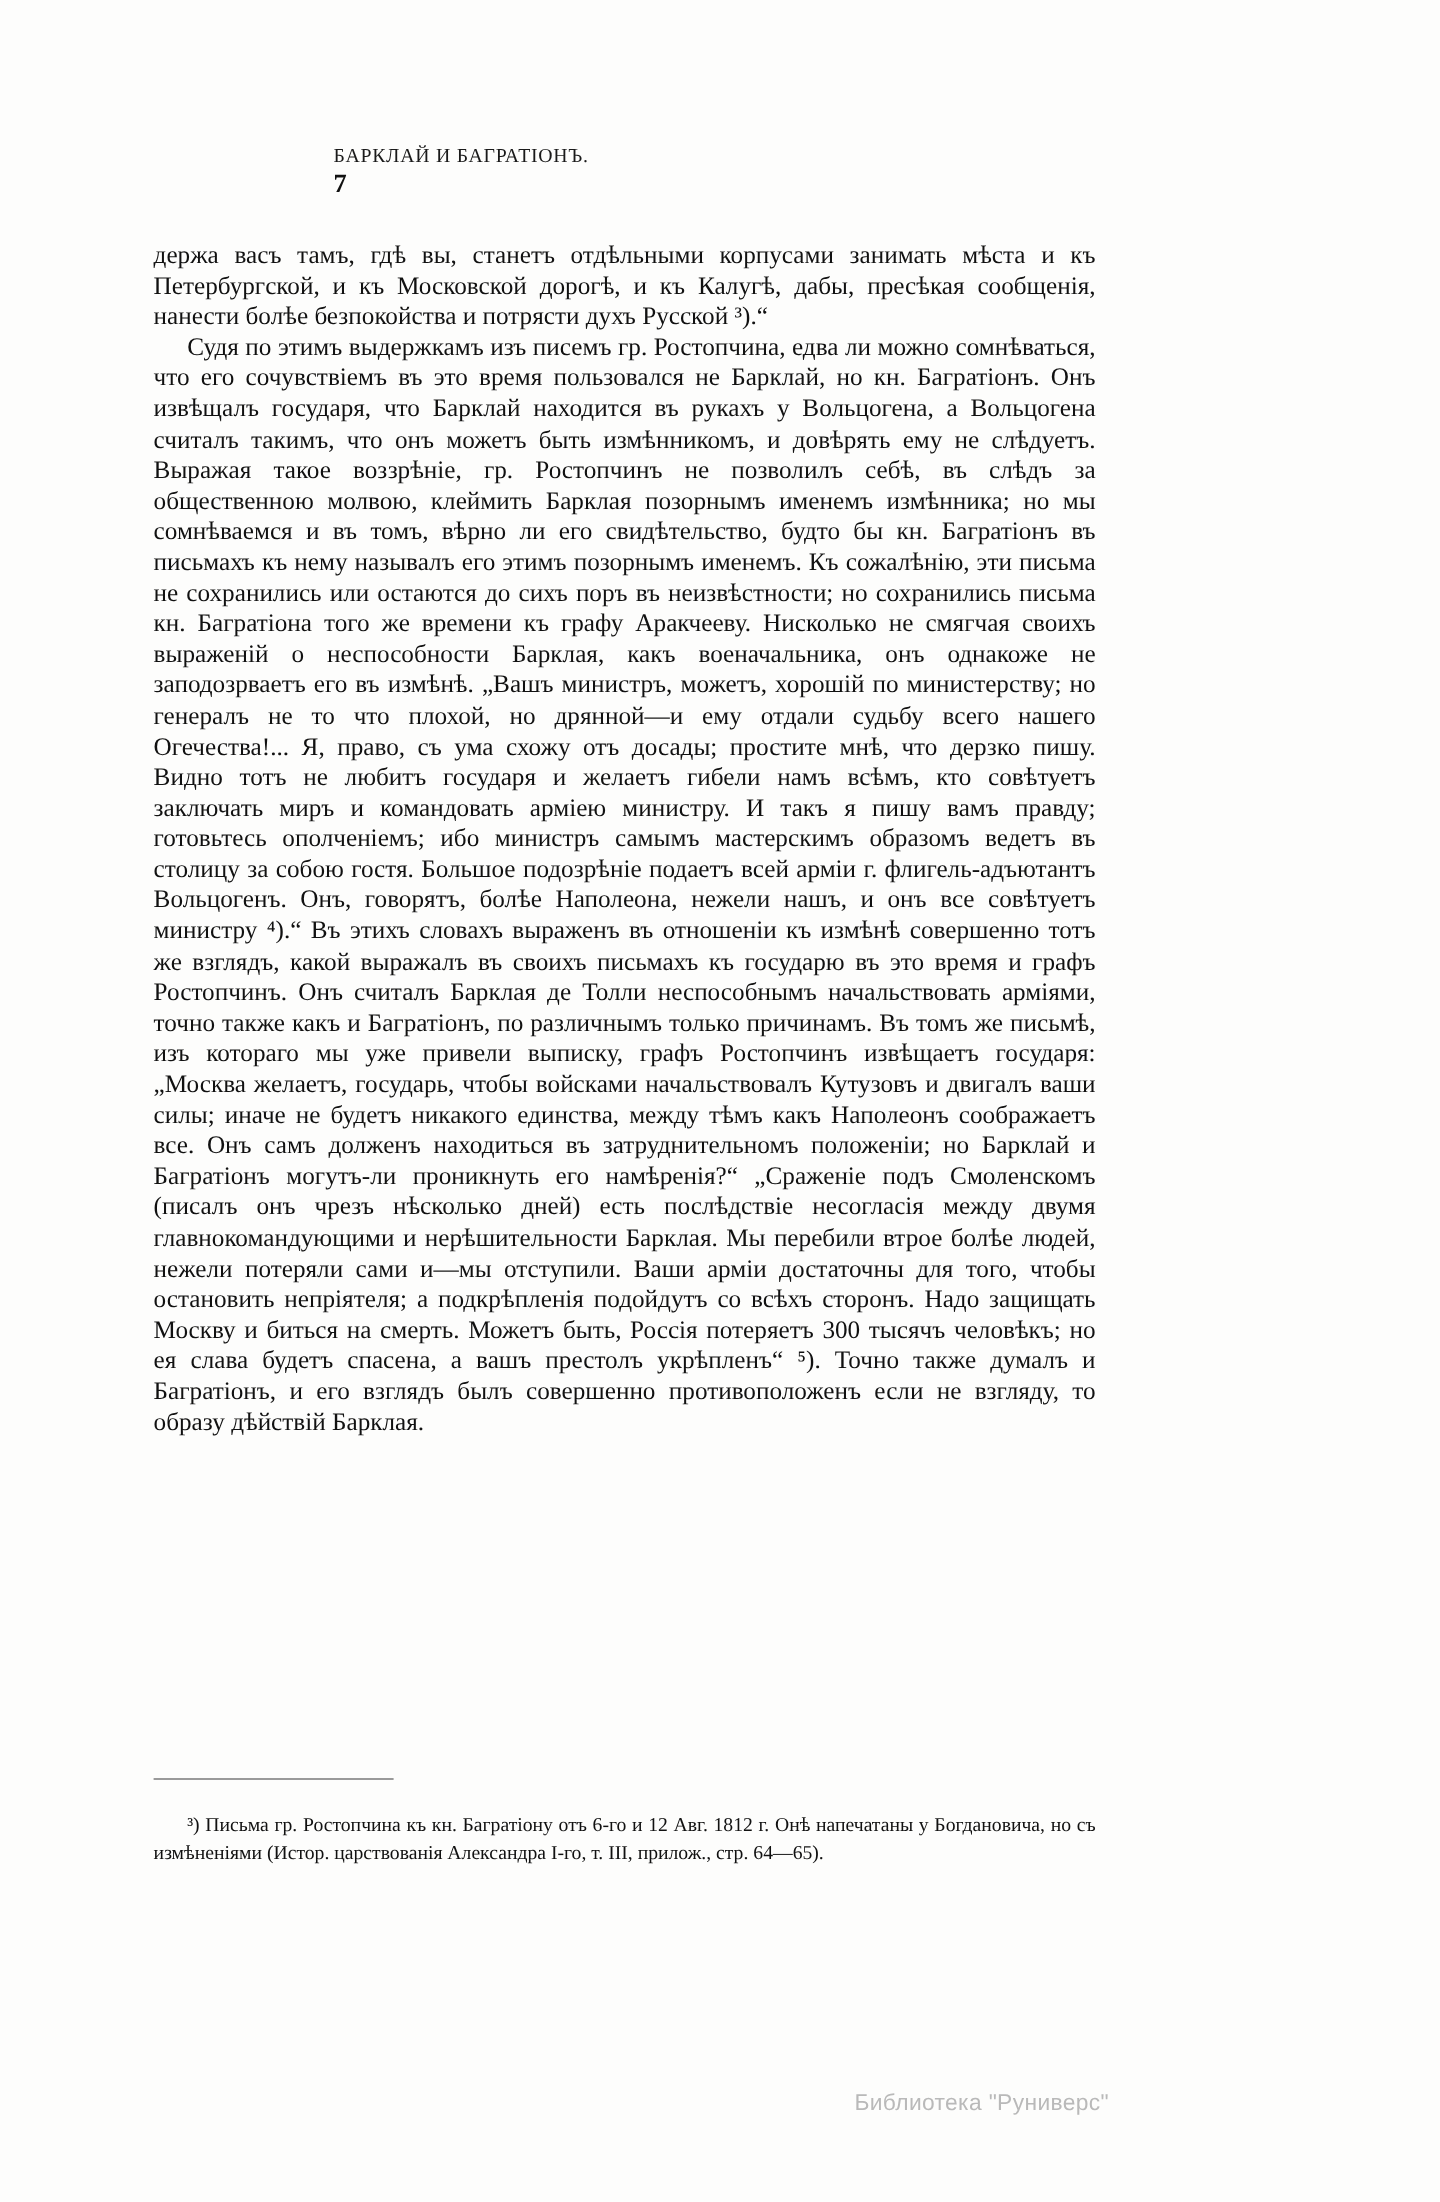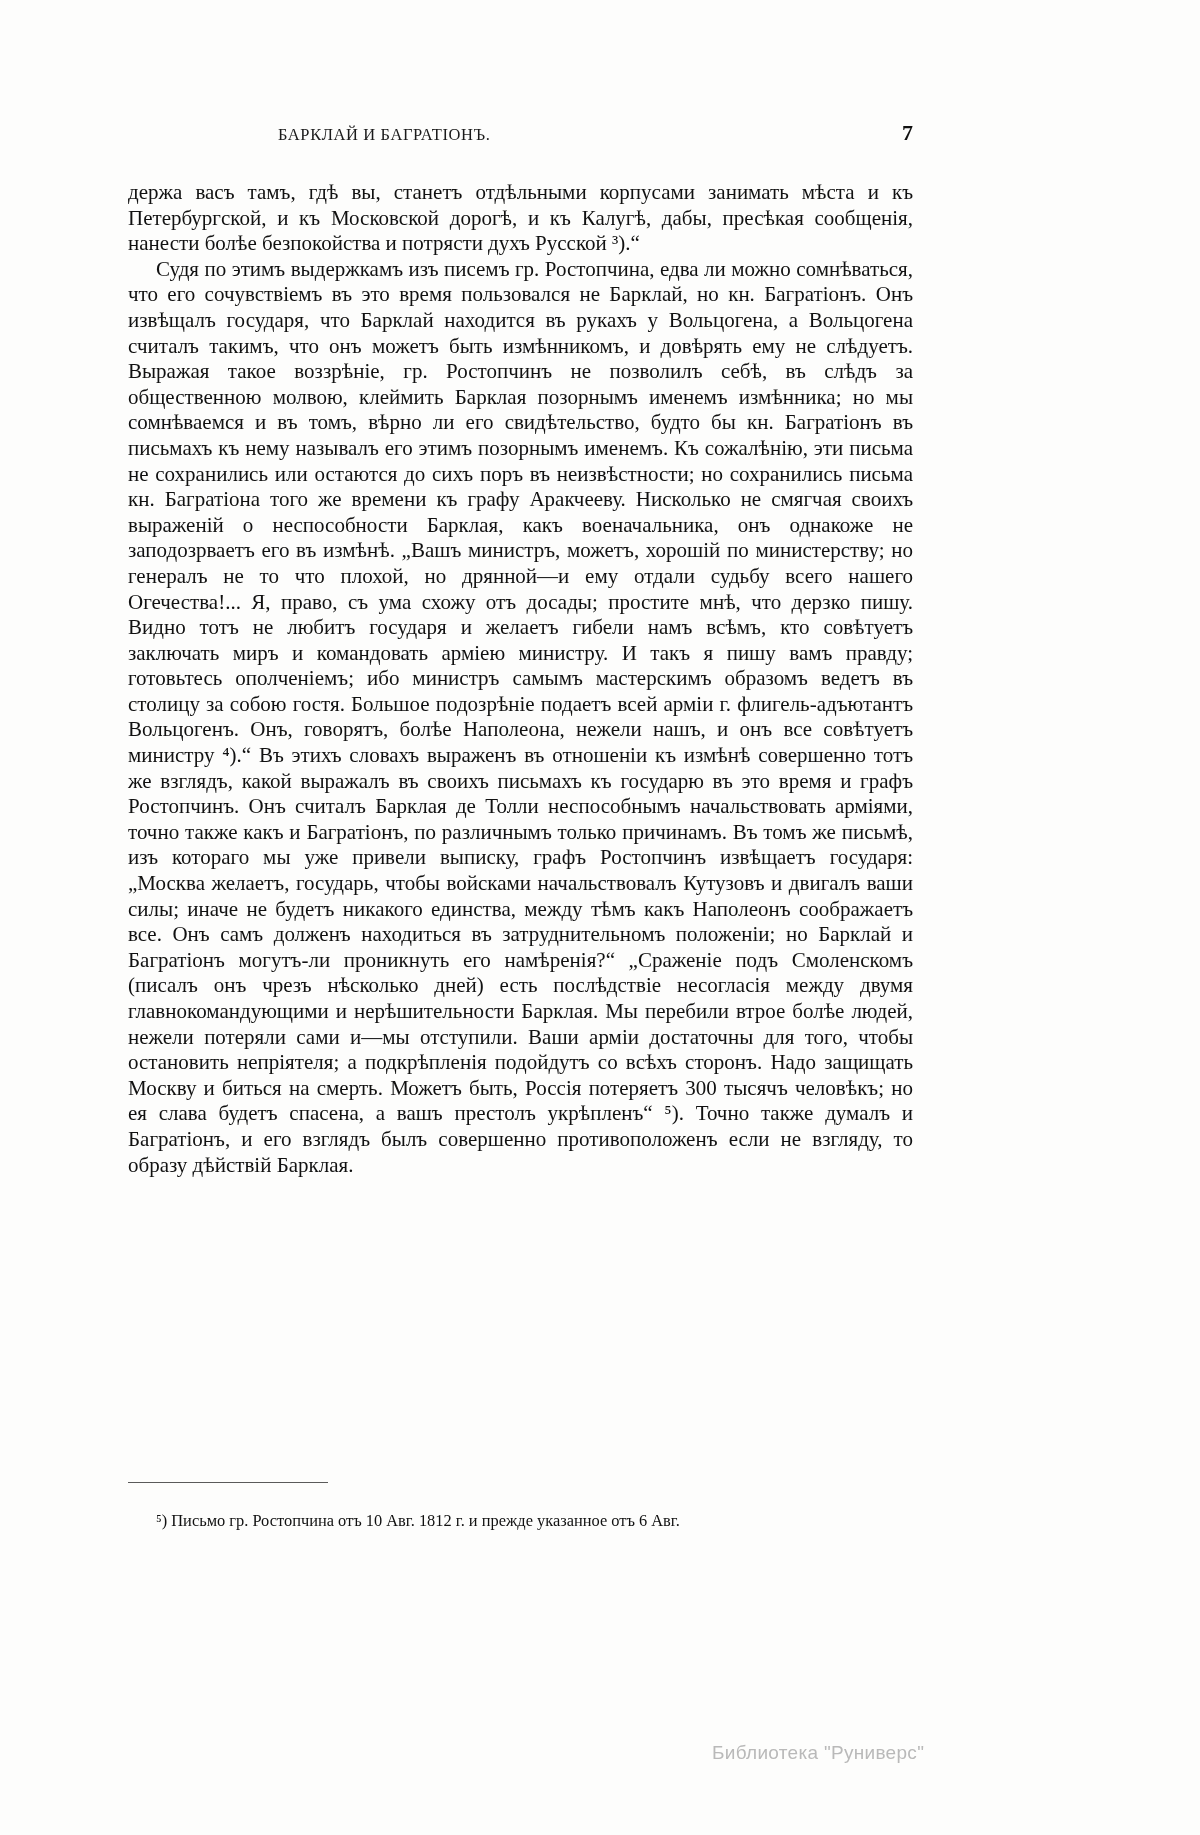--- a/index.html
+++ b/index.html
@@ -25,20 +25,21 @@
     position: absolute;
     left: 128px;
     top: 120px;
     width: 785px;
   }
   .header-row {
     display: flex;
     align-items: baseline;
     justify-content: space-between;
     margin-bottom: 34px;
+    flex-direction: column;
   }
   .running-title {
     font-variant: small-caps;
     font-size: 16.5px;
     letter-spacing: 0.6px;
     color: #1a1a1a;
     margin-left: 150px;
     text-transform: none;
   }
   .page-number {
@@ -106,18 +107,18 @@
     </div>
 
     <p class="body-par">держа васъ тамъ, гдѣ вы, станетъ отдѣльными корпусами занимать мѣста и къ Петербургской, и къ Московской дорогѣ, и къ Калугѣ, дабы, пресѣкая сообщенія, нанести болѣе безпокойства и потрясти духъ Русской ³).“</p>
     <p class="body-par indent">Судя по этимъ выдержкамъ изъ писемъ гр. Ростопчина, едва ли можно сомнѣваться, что его сочувствіемъ въ это время пользовался не Барклай, но кн. Багратіонъ. Онъ извѣщалъ государя, что Барклай находится въ рукахъ у Вольцогена, а Вольцогена считалъ такимъ, что онъ можетъ быть измѣнникомъ, и довѣрять ему не слѣдуетъ. Выражая такое воззрѣніе, гр. Ростопчинъ не позволилъ себѣ, въ слѣдъ за общественною молвою, клеймить Барклая позорнымъ именемъ измѣнника; но мы сомнѣваемся и въ томъ, вѣрно ли его свидѣтельство, будто бы кн. Багратіонъ въ письмахъ къ нему называлъ его этимъ позорнымъ именемъ. Къ сожалѣнію, эти письма не сохранились или остаются до сихъ поръ въ неизвѣстности; но сохранились письма кн. Багратіона того же времени къ графу Аракчееву. Нисколько не смягчая своихъ выраженій о неспособности Барклая, какъ военачальника, онъ однакоже не заподозрваетъ его въ измѣнѣ. „Вашъ министръ, можетъ, хорошій по министерству; но генералъ не то что плохой, но дрянной—и ему отдали судьбу всего нашего Огечества!... Я, право, съ ума схожу отъ досады; простите мнѣ, что дерзко пишу. Видно тотъ не любитъ государя и желаетъ гибели намъ всѣмъ, кто совѣтуетъ заключать миръ и командовать арміею министру. И такъ я пишу вамъ правду; готовьтесь ополченіемъ; ибо министръ самымъ мастерскимъ образомъ ведетъ въ столицу за собою гостя. Большое подозрѣніе подаетъ всей арміи г. флигель-адъютантъ Вольцогенъ. Онъ, говорятъ, болѣе Наполеона, нежели нашъ, и онъ все совѣтуетъ министру ⁴).“ Въ этихъ словахъ выраженъ въ отношеніи къ измѣнѣ совершенно тотъ же взглядъ, какой выражалъ въ своихъ письмахъ къ государю въ это время и графъ Ростопчинъ. Онъ считалъ Барклая де Толли неспособнымъ начальствовать арміями, точно также какъ и Багратіонъ, по различнымъ только причинамъ. Въ томъ же письмѣ, изъ котораго мы уже привели выписку, графъ Ростопчинъ извѣщаетъ государя: „Москва желаетъ, государь, чтобы войсками начальствовалъ Кутузовъ и двигалъ ваши силы; иначе не будетъ никакого единства, между тѣмъ какъ Наполеонъ соображаетъ все. Онъ самъ долженъ находиться въ затруднительномъ положеніи; но Барклай и Багратіонъ могутъ-ли проникнуть его намѣренія?“ „Сраженіе подъ Смоленскомъ (писалъ онъ чрезъ нѣсколько дней) есть послѣдствіе несогласія между двумя главнокомандующими и нерѣшительности Барклая. Мы перебили втрое болѣе людей, нежели потеряли сами и—мы отступили. Ваши арміи достаточны для того, чтобы остановить непріятеля; а подкрѣпленія подойдутъ со всѣхъ сторонъ. Надо защищать Москву и биться на смерть. Можетъ быть, Россія потеряетъ 300 тысячъ человѣкъ; но ея слава будетъ спасена, а вашъ престолъ укрѣпленъ“ ⁵). Точно также думалъ и Багратіонъ, и его взглядъ былъ совершенно противоположенъ если не взгляду, то образу дѣйствій Барклая.</p>
 
   </div>
 
   <div class="rule"></div>
 
   <div class="footnotes">
-    <p class="footnote">⁵) Письмо гр. Ростопчина отъ 10 Авг. 1812 г. и прежде указанное отъ 6 Авг.</p>
+    <p class="footnote">³) Письма гр. Ростопчина къ кн. Багратіону отъ 6-го и 12 Авг. 1812 г. Онѣ напечатаны у Богдановича, но съ измѣненіями (Истор. царствованія Александра I-го, т. III, прилож., стр. 64—65).</p>
   </div>
 
   <div class="watermark">Библиотека "Руниверс"</div>
 
 </div>
 
 </body></html>

